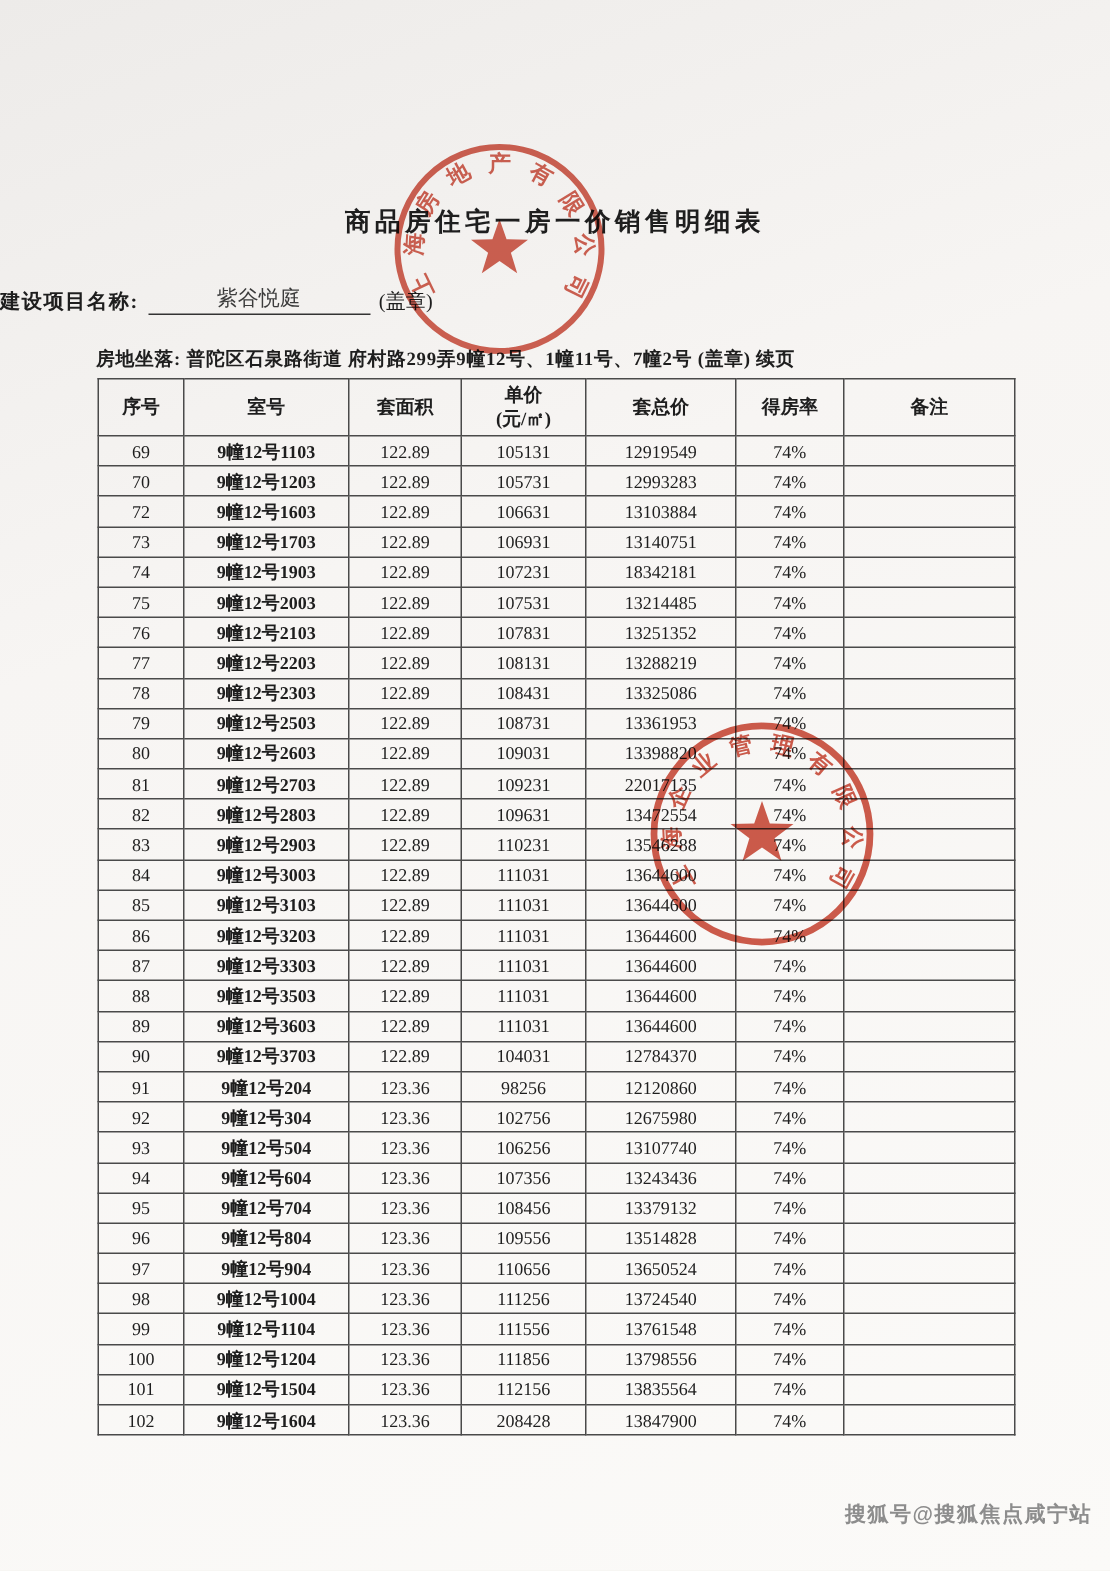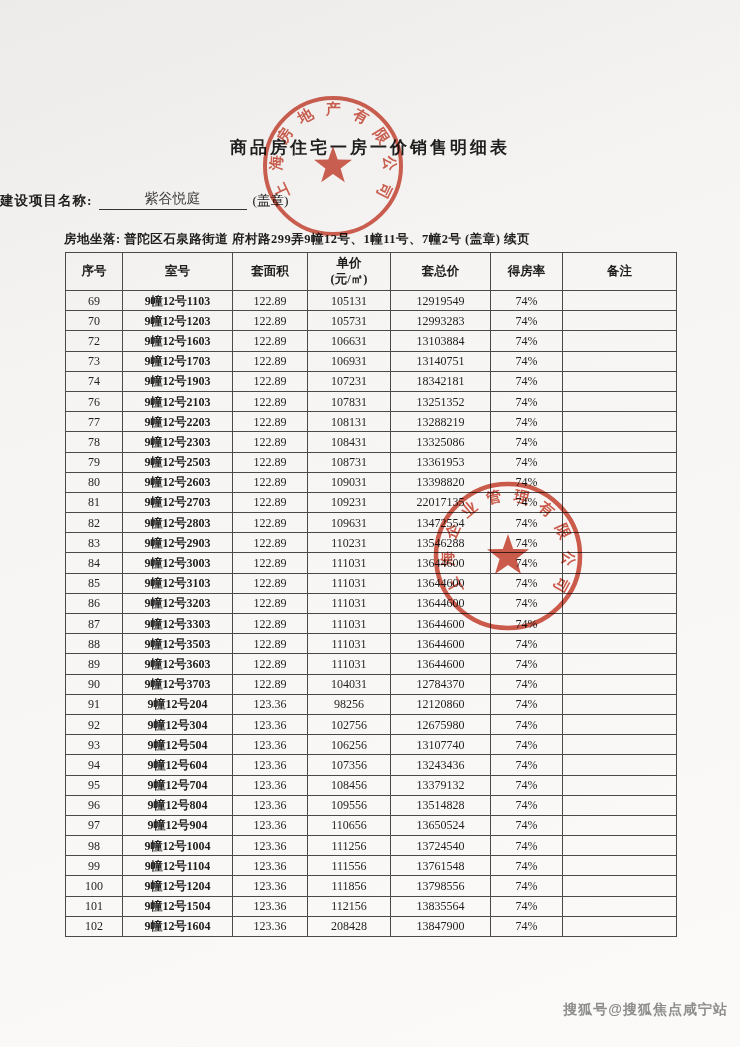--- a/index.html
+++ b/index.html
@@ -138,20 +138,29 @@
         <tr>
           <td class="col0">74</td>
           <td class="col1">9幢12号1903</td>
           <td class="col2">122.89</td>
           <td class="col3">107231</td>
           <td class="col4">18342181</td>
           <td class="col5">74%</td>
           <td class="col6"></td>
         </tr>
         <tr>
+          <td class="col0">75</td>
+          <td class="col1">9幢12号2003</td>
+          <td class="col2">122.89</td>
+          <td class="col3">107531</td>
+          <td class="col4">13214485</td>
+          <td class="col5">74%</td>
+          <td class="col6"></td>
+        </tr>
+        <tr>
           <td class="col0">76</td>
           <td class="col1">9幢12号2103</td>
           <td class="col2">122.89</td>
           <td class="col3">107831</td>
           <td class="col4">13251352</td>
           <td class="col5">74%</td>
           <td class="col6"></td>
         </tr>
         <tr>
           <td class="col0">77</td>

